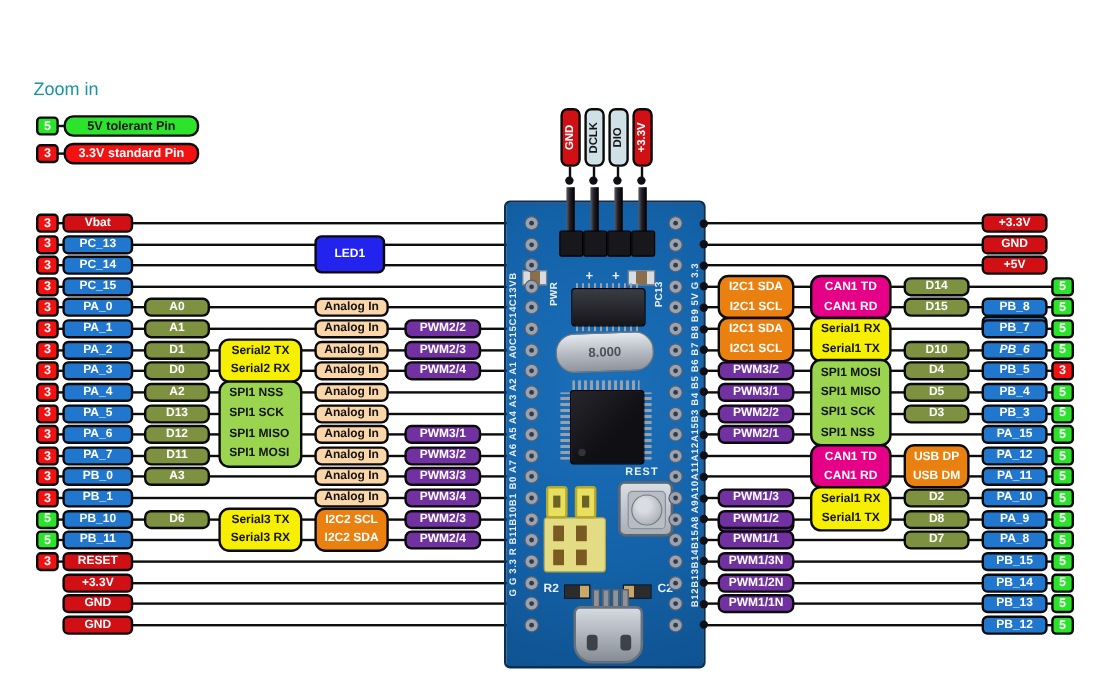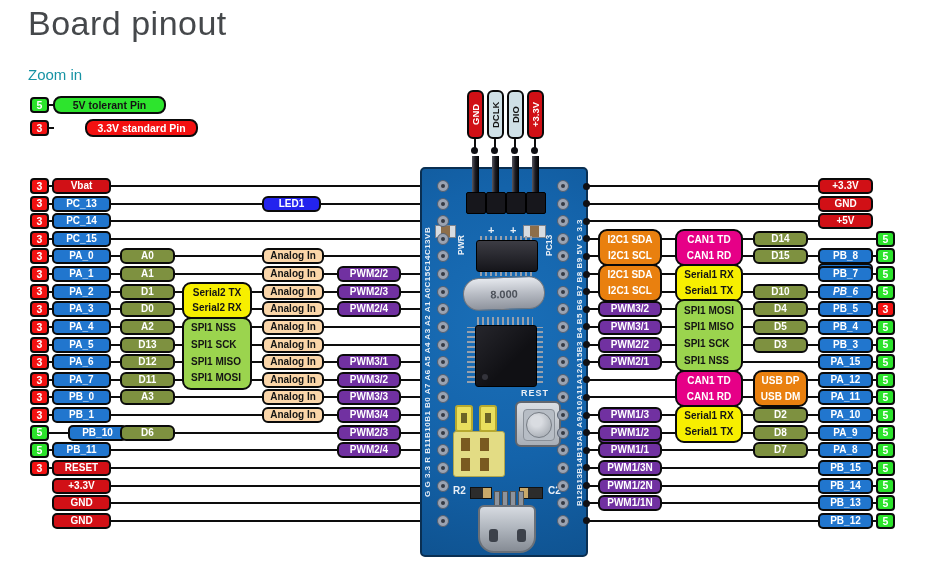--- a/index.html
+++ b/index.html
@@ -44,21 +44,20 @@
   .pad i{position:absolute;left:3px;top:3px;width:4px;height:4px;border-radius:50%;background:#353a44;}
   .bdot{position:absolute;width:7px;height:7px;border-radius:50%;background:#101014;z-index:3;}
   .stripe-h{position:absolute;background:repeating-linear-gradient(90deg,#98a0ac 0 2px,rgba(0,0,0,0) 2px 5px);z-index:3;}
   .stripe-v{position:absolute;background:repeating-linear-gradient(0deg,#98a0ac 0 2px,rgba(0,0,0,0) 2px 5px);z-index:3;}
   .silk{position:absolute;color:#e9eff6;font-weight:bold;z-index:4;}
 </style>
 </head>
 <body>
 
 <div id="canvas">
-  <div class="page-title">Board pinout</div>
   <a class="zoom-link">Zoom in</a>
 
   <div id="board">
     <div class="vtext silk" style="left:1px;top:6px;width:11px;height:374px;font-size:8px;letter-spacing:.5px;">G G 3.3 R B11B10B1 B0 A7 A6 A5 A4 A3 A2 A1 A0C15C14C13VB</div>
     <div class="vtext silk" style="left:153px;top:6px;width:11px;height:374px;font-size:8px;letter-spacing:.5px;">B12B13B14B15A8 A9A10A11A12A15B3 B4 B5 B6 B7 B8 B9 5V G 3.3</div>
     <div class="vtext silk" style="left:34px;top:55px;width:10px;height:42px;font-size:8.5px;">PWR</div>
     <div class="vtext silk" style="left:122px;top:52px;width:10px;height:48px;font-size:8.5px;">PC13</div>
 
     <div style="position:absolute;left:13px;top:56px;width:19px;height:11px;border:1px solid #7c828c;background:linear-gradient(90deg,#d7dce1 28%,#8d6e4a 28% 72%,#d7dce1 72%);"></div>
     <div style="position:absolute;left:101px;top:56px;width:21px;height:11px;border:1px solid #7c828c;background:linear-gradient(90deg,#d7dce1 28%,#8d6e4a 28% 72%,#d7dce1 72%);"></div>
@@ -113,21 +112,21 @@
       <i style="position:absolute;left:9px;top:22px;width:9px;height:13px;background:#3c414a;border-radius:3px;"></i>
       <i style="position:absolute;left:37px;top:22px;width:9px;height:13px;background:#3c414a;border-radius:3px;"></i>
     </div>
   </div>
 
 <div class="hline" style="left: 46px; top: 104px; width: 8px;"></div>
     <div class="badge badge-5" style="left: 30px; top: 97px;">5</div>
     <div class="pill" style="left: 53px; top: 96px; width: 113px; height: 18px; background: rgb(45, 228, 45); color: rgb(20, 20, 20); border-radius: 8px; font-size: 10.5px;">5V tolerant Pin</div>
     <div class="hline" style="left: 46px; top: 127px; width: 8px;"></div>
     <div class="badge badge-3" style="left: 30px; top: 120px;">3</div>
-    <div class="pill" style="left: 53px; top: 119px; width: 113px; height: 18px; background: rgb(243, 17, 17); color: rgb(255, 255, 255); border-radius: 8px; font-size: 10.5px; margin-left: 32px;">3.3V standard Pin</div>
+    <div class="pill" style="left: 53px; top: 119px; width: 113px; height: 18px; background: rgb(243, 17, 17); color: rgb(255, 255, 255); border-radius: 8px; font-size: 10.5px;">3.3V standard Pin</div>
     <div class="hline" style="left: 38px; top: 185px; width: 386px;"></div>
     <div class="badge badge-3" style="left: 30px; top: 178px;">3</div>
     <div class="pill st-red" style="left: 52px; top: 178px; width: 59px;">Vbat</div>
     <div class="hline" style="left: 38px; top: 202.62px; width: 386px;"></div>
     <div class="badge badge-3" style="left: 30px; top: 195.62px;">3</div>
     <div class="pill st-blue" style="left: 52px; top: 195.62px; width: 59px;">PC_13</div>
     <div class="hline" style="left: 38px; top: 220.24px; width: 386px;"></div>
     <div class="badge badge-3" style="left: 30px; top: 213.24px;">3</div>
     <div class="pill st-blue" style="left: 52px; top: 213.24px; width: 59px;">PC_14</div>
     <div class="hline" style="left: 38px; top: 237.86px; width: 386px;"></div>
@@ -158,21 +157,21 @@
     <div class="badge badge-3" style="left: 30px; top: 371.82px;">3</div>
     <div class="pill st-blue" style="left: 52px; top: 371.82px; width: 59px;">PA_7</div>
     <div class="hline" style="left: 38px; top: 396.44px; width: 386px;"></div>
     <div class="badge badge-3" style="left: 30px; top: 389.44px;">3</div>
     <div class="pill st-blue" style="left: 52px; top: 389.44px; width: 59px;">PB_0</div>
     <div class="hline" style="left: 38px; top: 414.06px; width: 386px;"></div>
     <div class="badge badge-3" style="left: 30px; top: 407.06px;">3</div>
     <div class="pill st-blue" style="left: 52px; top: 407.06px; width: 59px;">PB_1</div>
     <div class="hline" style="left: 38px; top: 431.68px; width: 386px;"></div>
     <div class="badge badge-5" style="left: 30px; top: 424.68px;">5</div>
-    <div class="pill st-blue" style="left: 68px; top: 424.68px; width: 59px;">PB_10</div>
+    <div class="pill st-blue" style="left: 52px; top: 424.68px; width: 59px;">PB_10</div>
     <div class="hline" style="left: 38px; top: 449.3px; width: 386px;"></div>
     <div class="badge badge-5" style="left: 30px; top: 442.3px;">5</div>
     <div class="pill st-blue" style="left: 52px; top: 442.3px; width: 59px;">PB_11</div>
     <div class="hline" style="left: 38px; top: 466.92px; width: 386px;"></div>
     <div class="badge badge-3" style="left: 30px; top: 459.92px;">3</div>
     <div class="pill st-red" style="left: 52px; top: 459.92px; width: 59px;">RESET</div>
     <div class="hline" style="left: 84px; top: 484.54px; width: 340px;"></div>
     <div class="pill st-red" style="left: 52px; top: 477.54px; width: 59px;">+3.3V</div>
     <div class="hline" style="left: 84px; top: 502.16px; width: 340px;"></div>
     <div class="pill st-red" style="left: 52px; top: 495.16px; width: 59px;">GND</div>
@@ -228,51 +227,59 @@
     <div class="badge badge-5" style="left: 876px; top: 459.92px;">5</div>
     <div class="hline" style="left: 584px; top: 484.54px; width: 300px;"></div>
     <div class="pill st-blue" style="left: 818px; top: 477.54px; width: 55px;">PB_14</div>
     <div class="badge badge-5" style="left: 876px; top: 477.54px;">5</div>
     <div class="hline" style="left: 584px; top: 502.16px; width: 300px;"></div>
     <div class="pill st-blue" style="left: 818px; top: 495.16px; width: 55px;">PB_13</div>
     <div class="badge badge-5" style="left: 876px; top: 495.16px;">5</div>
     <div class="hline" style="left: 584px; top: 519.78px; width: 300px;"></div>
     <div class="pill st-blue" style="left: 818px; top: 512.78px; width: 55px;">PB_12</div>
     <div class="badge badge-5" style="left: 876px; top: 512.78px;">5</div>
-    <div class="box st-led" style="left: 262px; top: 195.62px; width: 59px; height: 16px;">LED1</div>
+    <div class="box st-led" style="left: 262px; top: 195.62px; width: 59px; height: 32px;">LED1</div>
     <div class="box st-olive" style="left: 120px; top: 248.48px; width: 55px; height: 16px;">A0</div>
     <div class="box st-olive" style="left: 120px; top: 266.1px; width: 55px; height: 16px;">A1</div>
     <div class="box st-olive" style="left: 120px; top: 283.72px; width: 55px; height: 16px;">D1</div>
     <div class="box st-olive" style="left: 120px; top: 301.34px; width: 55px; height: 16px;">D0</div>
     <div class="box st-olive" style="left: 120px; top: 318.96px; width: 55px; height: 16px;">A2</div>
     <div class="box st-olive" style="left: 120px; top: 336.58px; width: 55px; height: 16px;">D13</div>
     <div class="box st-olive" style="left: 120px; top: 354.2px; width: 55px; height: 16px;">D12</div>
     <div class="box st-olive" style="left: 120px; top: 371.82px; width: 55px; height: 16px;">D11</div>
     <div class="box st-olive" style="left: 120px; top: 389.44px; width: 55px; height: 16px;">A3</div>
     <div class="box st-olive" style="left: 120px; top: 424.68px; width: 55px; height: 16px;">D6</div>
     <div class="box st-yellow multi" style="left: 182px; top: 281.72px; width: 70px; height: 37.62px;">
       <div class="ln">Serial2 TX</div>
       <div class="ln">Serial2 RX</div>
     </div>
     <div class="box st-green multi leftalign" style="left: 182px; top: 316.96px; width: 70px; height: 72.86px;">
       <div class="ln">SPI1 NSS</div>
       <div class="ln">SPI1 SCK</div>
       <div class="ln">SPI1 MISO</div>
       <div class="ln">SPI1 MOSI</div>
     </div>
+    <div class="box st-yellow multi" style="left: 182px; top: 422.68px; width: 70px; height: 37.62px;">
+      <div class="ln">Serial3 TX</div>
+      <div class="ln">Serial3 RX</div>
+    </div>
     <div class="box st-peach" style="left: 262px; top: 248.48px; width: 62px; height: 16px;">Analog In</div>
     <div class="box st-peach" style="left: 262px; top: 266.1px; width: 62px; height: 16px;">Analog In</div>
     <div class="box st-peach" style="left: 262px; top: 283.72px; width: 62px; height: 16px;">Analog In</div>
     <div class="box st-peach" style="left: 262px; top: 301.34px; width: 62px; height: 16px;">Analog In</div>
     <div class="box st-peach" style="left: 262px; top: 318.96px; width: 62px; height: 16px;">Analog In</div>
     <div class="box st-peach" style="left: 262px; top: 336.58px; width: 62px; height: 16px;">Analog In</div>
     <div class="box st-peach" style="left: 262px; top: 354.2px; width: 62px; height: 16px;">Analog In</div>
     <div class="box st-peach" style="left: 262px; top: 371.82px; width: 62px; height: 16px;">Analog In</div>
     <div class="box st-peach" style="left: 262px; top: 389.44px; width: 62px; height: 16px;">Analog In</div>
     <div class="box st-peach" style="left: 262px; top: 407.06px; width: 62px; height: 16px;">Analog In</div>
+    <div class="box st-orange multi" style="left: 262px; top: 422.68px; width: 62px; height: 37.62px;">
+      <div class="ln">I2C2 SCL</div>
+      <div class="ln">I2C2 SDA</div>
+    </div>
     <div class="box st-purple" style="left: 337px; top: 266.1px; width: 64px; height: 16px;">PWM2/2</div>
     <div class="box st-purple" style="left: 337px; top: 283.72px; width: 64px; height: 16px;">PWM2/3</div>
     <div class="box st-purple" style="left: 337px; top: 301.34px; width: 64px; height: 16px;">PWM2/4</div>
     <div class="box st-purple" style="left: 337px; top: 354.2px; width: 64px; height: 16px;">PWM3/1</div>
     <div class="box st-purple" style="left: 337px; top: 371.82px; width: 64px; height: 16px;">PWM3/2</div>
     <div class="box st-purple" style="left: 337px; top: 389.44px; width: 64px; height: 16px;">PWM3/3</div>
     <div class="box st-purple" style="left: 337px; top: 407.06px; width: 64px; height: 16px;">PWM3/4</div>
     <div class="box st-purple" style="left: 337px; top: 424.68px; width: 64px; height: 16px;">PWM2/3</div>
     <div class="box st-purple" style="left: 337px; top: 442.3px; width: 64px; height: 16px;">PWM2/4</div>
     <div class="box st-orange multi" style="left: 598px; top: 228.86px; width: 64px; height: 37.62px;">

